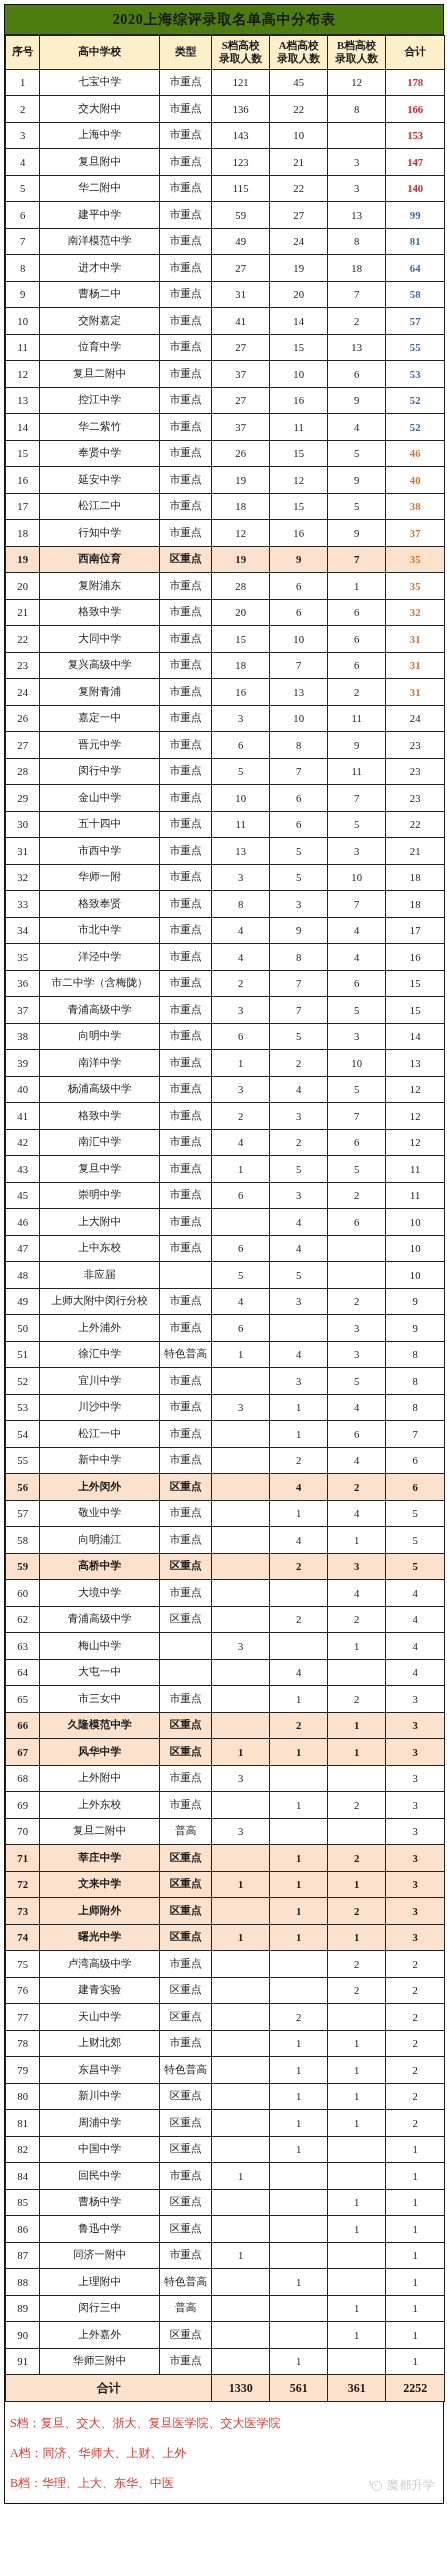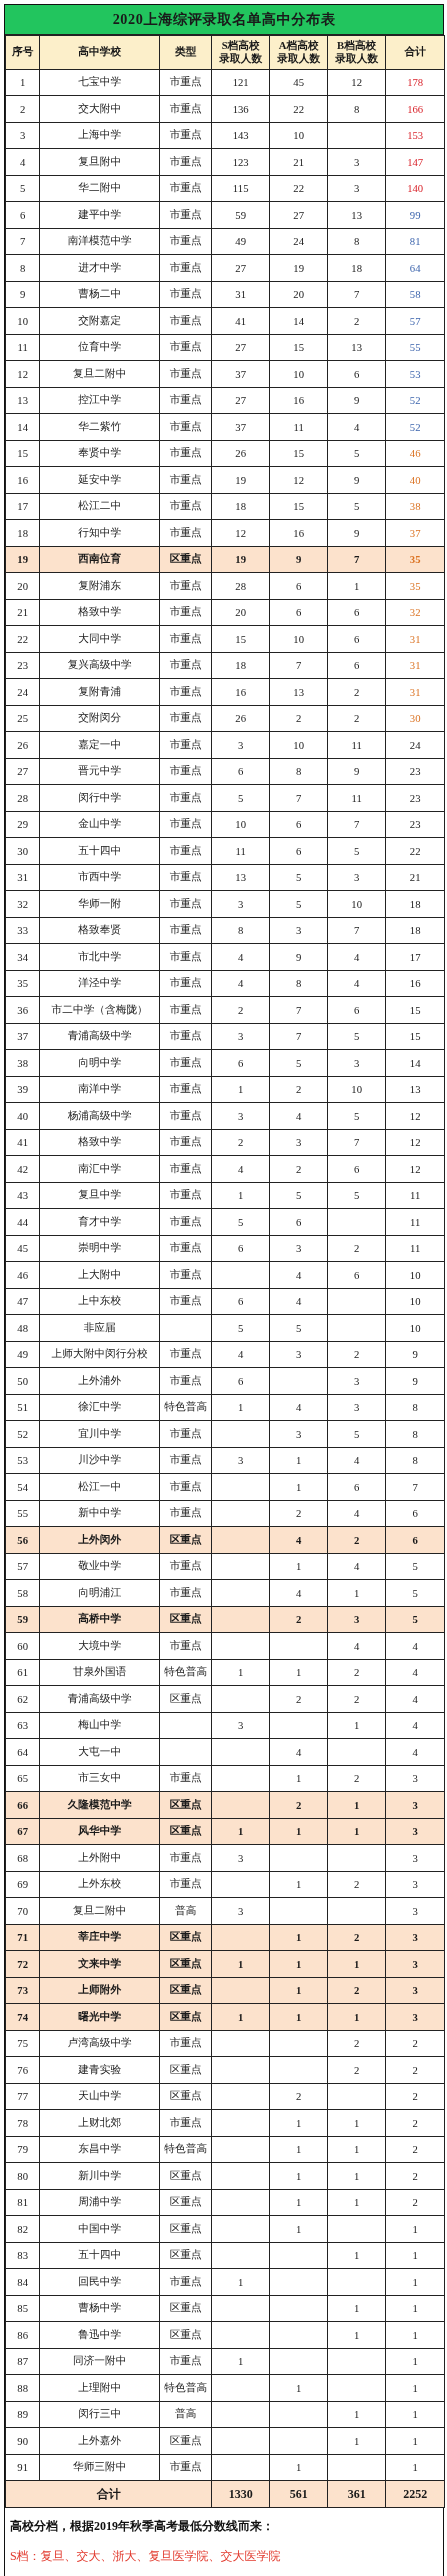--- a/index.html
+++ b/index.html
@@ -1,32 +1,32 @@
 <!DOCTYPE html>
 <html style="font-size:9.5px"><head>
 <meta charset="utf-8">
 <style>
   html,body{margin:0;padding:0;background:#ffffff;}
   body{width:447px;height:2576px;position:relative;
        font-family:"Liberation Serif","DejaVu Serif",serif;color:#1a1a1a;}
   .sheet{position:absolute;left:4.2px;top:4.2px;width:438px;
          border:1.2px solid #111;background:#fff;}
   .title{height:28.5px;line-height:28.5px;text-align:center;font-size:14.2px;
-         font-weight:bold;background:#22c55e;border-bottom:0.6px solid #222;
+         font-weight:bold;background:#4d7c0f;border-bottom:0.6px solid #222;
          letter-spacing:0.6px;}
   table{border-collapse:collapse;table-layout:fixed;width:438px;}
   col.c0{width:34px}col.c1{width:120px}col.c2{width:52px}
   col.c3{width:58px}col.c4{width:58px}col.c5{width:58px}col.c6{width:59px}
   th,td{border:0.6px solid #222;text-align:center;vertical-align:middle;
         padding:0;font-size:10.7px;overflow:hidden;}
   thead th{background:#fcefca;font-weight:bold;height:33px;font-size:10.7px;
            white-space:pre-line;line-height:13.6px;}
   tbody td{height:25.5px;background:#fff;}
   tbody tr.hl td{background:#fce2cc;font-weight:bold;}
-  td.b{font-weight:normal;}
+  td.b{font-weight:bold;}
   tr.total-row td{background:#fce2cc;font-weight:bold;height:26px;font-size:12px;}
   .footer{position:relative;background:#fff;height:101px;}
   .footer .note{font-size:12px;font-weight:bold;color:#111;
                 padding:9.5px 4.7px 0 4.7px;}
   .footer .tier{font-size:12px;color:#e23a2e;padding:13px 4.7px 0 4.7px;}
   .watermark{position:absolute;right:8.3px;bottom:9.5px;color:#cfcfcf;
              font-size:12px;display:flex;align-items:center;gap:3.6px;}
   .wm-icon{display:inline-block;width:15.4px;height:13px;}
 </style>
 </head>
@@ -270,29 +270,20 @@
         <tr>
       <td>24</td>
       <td>复附青浦</td>
       <td>市重点</td>
       <td>16</td>
       <td>13</td>
       <td>2</td>
       <td class="b" style="color: rgb(219, 114, 34);">31</td>
     </tr>
         <tr>
-      <td>25</td>
-      <td>交附闵分</td>
-      <td>市重点</td>
-      <td>26</td>
-      <td>2</td>
-      <td>2</td>
-      <td class="b" style="color: rgb(219, 114, 34);">30</td>
-    </tr>
-        <tr>
       <td>26</td>
       <td>嘉定一中</td>
       <td>市重点</td>
       <td>3</td>
       <td>10</td>
       <td>11</td>
       <td style="color: rgb(26, 26, 26);">24</td>
     </tr>
         <tr>
       <td>27</td>
@@ -441,29 +432,20 @@
         <tr>
       <td>43</td>
       <td>复旦中学</td>
       <td>市重点</td>
       <td>1</td>
       <td>5</td>
       <td>5</td>
       <td style="color: rgb(26, 26, 26);">11</td>
     </tr>
         <tr>
-      <td>44</td>
-      <td>育才中学</td>
-      <td>市重点</td>
-      <td>5</td>
-      <td>6</td>
-      <td></td>
-      <td style="color: rgb(26, 26, 26);">11</td>
-    </tr>
-        <tr>
       <td>45</td>
       <td>崇明中学</td>
       <td>市重点</td>
       <td>6</td>
       <td>3</td>
       <td>2</td>
       <td style="color: rgb(26, 26, 26);">11</td>
     </tr>
         <tr>
       <td>46</td>
@@ -594,29 +576,20 @@
         <tr>
       <td>60</td>
       <td>大境中学</td>
       <td>市重点</td>
       <td></td>
       <td></td>
       <td>4</td>
       <td style="color: rgb(26, 26, 26);">4</td>
     </tr>
         <tr>
-      <td>61</td>
-      <td>甘泉外国语</td>
-      <td>特色普高</td>
-      <td>1</td>
-      <td>1</td>
-      <td>2</td>
-      <td style="color: rgb(26, 26, 26);">4</td>
-    </tr>
-        <tr>
       <td>62</td>
       <td>青浦高级中学</td>
       <td>区重点</td>
       <td></td>
       <td>2</td>
       <td>2</td>
       <td style="color: rgb(26, 26, 26);">4</td>
     </tr>
         <tr>
       <td>63</td>
@@ -789,29 +762,20 @@
       <td>1</td>
       <td style="color: rgb(26, 26, 26);">2</td>
     </tr>
         <tr>
       <td>82</td>
       <td>中国中学</td>
       <td>区重点</td>
       <td></td>
       <td>1</td>
       <td></td>
-      <td style="color: rgb(26, 26, 26);">1</td>
-    </tr>
-        <tr>
-      <td>83</td>
-      <td>五十四中</td>
-      <td>区重点</td>
-      <td></td>
-      <td></td>
-      <td>1</td>
       <td style="color: rgb(26, 26, 26);">1</td>
     </tr>
         <tr>
       <td>84</td>
       <td>回民中学</td>
       <td>市重点</td>
       <td>1</td>
       <td></td>
       <td></td>
       <td style="color: rgb(26, 26, 26);">1</td>
@@ -885,21 +849,20 @@
         <td colspan="3">合计</td>
         <td>1330</td>
         <td>561</td>
         <td>361</td>
         <td>2252</td>
       </tr>
     </tfoot>
   </table>
 
   <div class="footer">
-    <div class="note">高校分档，根据2019年秋季高考最低分数线而来：</div>
     <div class="tier">S档：复旦、交大、浙大、复旦医学院、交大医学院</div>
     <div class="tier">A档：同济、华师大、上财、上外</div>
     <div class="tier">B档：华理、上大、东华、中医</div>
     <div class="watermark">
       <span class="wm-icon">
         <svg viewBox="0 0 26 22" width="15.4" height="13">
           <path d="M3 4 L8 8 L4 11 Z" fill="none" stroke="#cfcfcf" stroke-width="1.6"></path>
           <circle cx="15" cy="12" r="8" fill="none" stroke="#cfcfcf" stroke-width="1.6"></circle>
           <circle cx="13" cy="10" r="1.4" fill="#cfcfcf"></circle>
         </svg>

